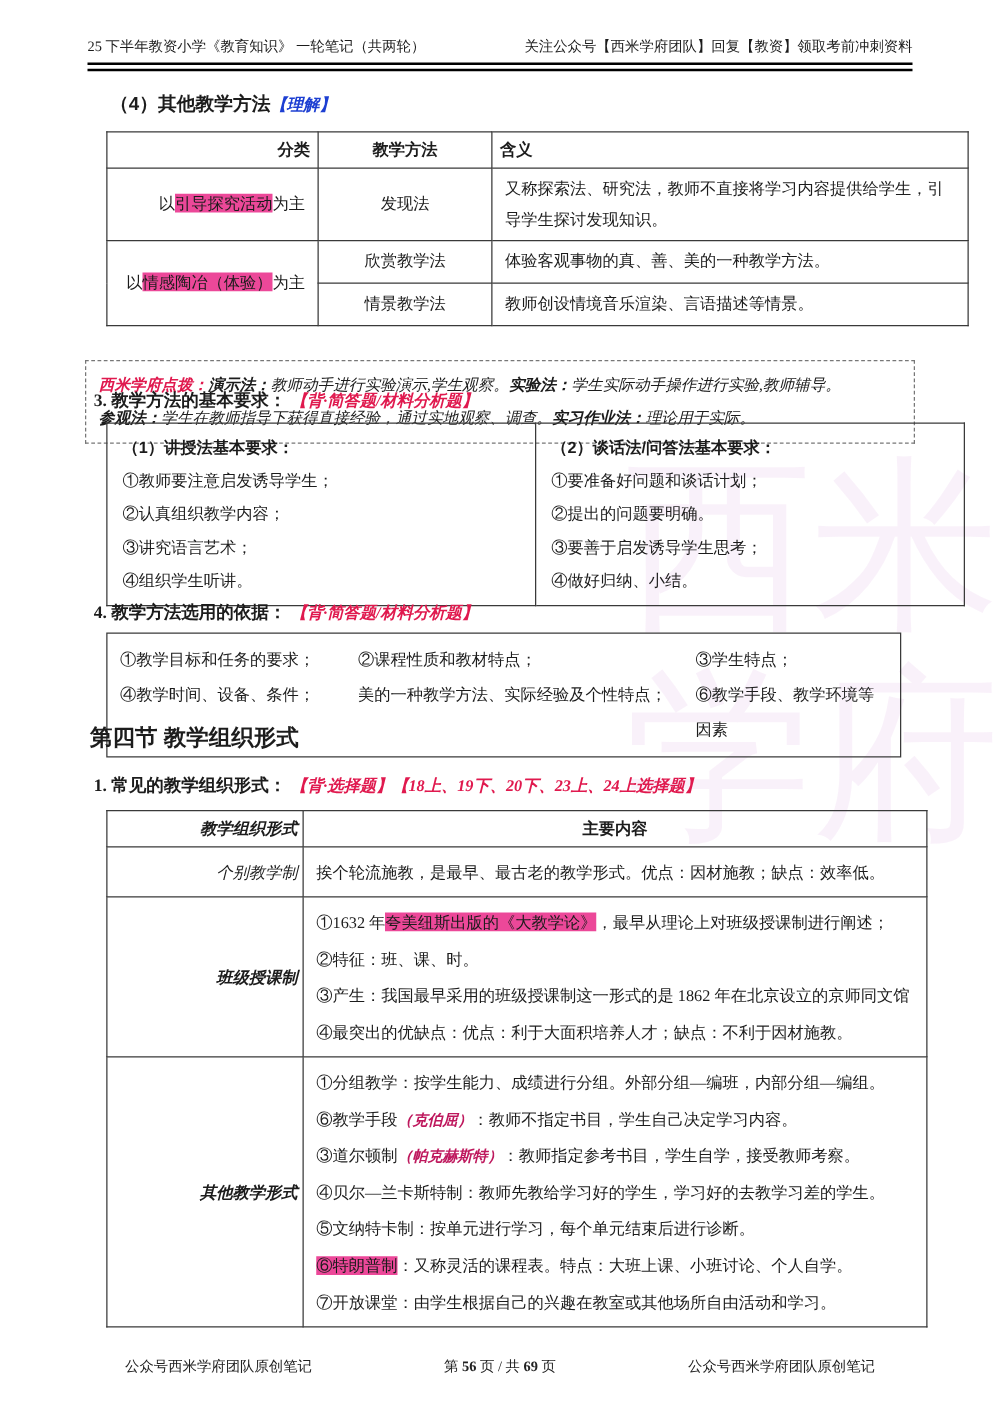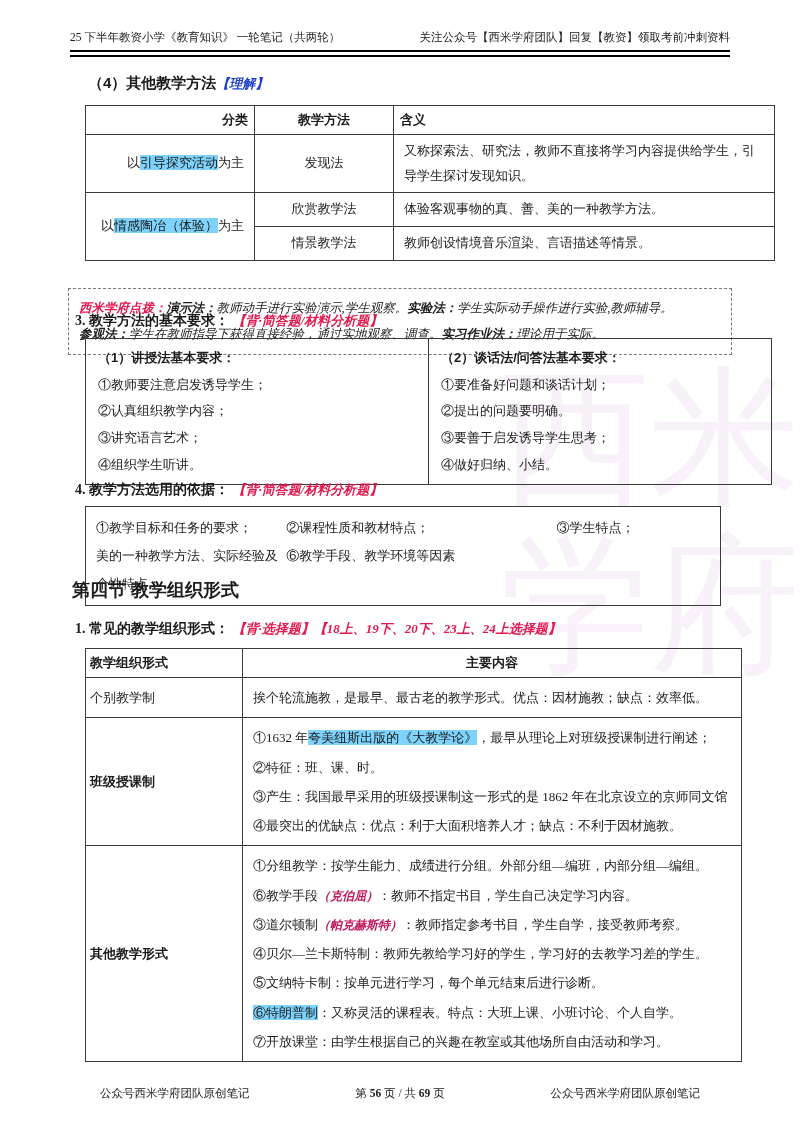--- a/index.html
+++ b/index.html
@@ -30,21 +30,21 @@
   .tag-red{color:#e0194e;font-style:italic;font-size:13px;font-weight:bold;}
   
   table{border-collapse:collapse;}
   td,th{border:1.2px solid #3a3a3a;font-size:13px;vertical-align:middle;}
   th{font-weight:bold;font-family:"Liberation Sans","DejaVu Sans",sans-serif;padding:5px 6px;}
   .t1{top:105px;left:85px;}
   .t1 td{padding:4px 10px;line-height:1.9;}
   .t1 .c-cat{width:148px;text-align:right;}
   .t1 .c-met{width:118px;text-align:center;}
   .t1 .c-mean{width:360px;text-align:left;}
-  .hl{background:#7dd3fc;}
+  .hl{background:#ec4899;}
   
   .tip{top:252px;left:68px;width:642px;border:1.5px dashed #777;padding:6px 10px;font-size:12.5px;font-style:italic;line-height:2.1;margin-top:36px;}
   .tip .lbl{color:#e0194e;font-weight:bold;}
   .tip b{font-weight:bold;}
   
   .numitem{font-size:14px;font-weight:bold;font-family:Liberation Serif, serif;}
   .i3{top:312px;left:75px;}
   .i4{top:481px;left:75px;}
   .i1{top:620px;left:75px;}
   
@@ -52,21 +52,21 @@
   .t2 td{width:318px;padding:6px 12px;line-height:2.05;vertical-align:top;}
   .t2 .ttl{font-weight:bold;font-family:"Liberation Sans","DejaVu Sans",sans-serif;}
   .t2 div{white-space:nowrap;}
   
   .t3{top:506px;left:85px;width:614px;border:1.2px solid #3a3a3a;padding:7px 10px;font-size:13px;line-height:2.15;
       display:grid;grid-template-columns:31% 44% 25%;}
   
   .sech{top:578px;left:72px;font-size:18px;font-weight:bold;font-family:"Liberation Sans","DejaVu Sans",sans-serif;}
   
   .t4{top:648px;left:85px;}
-  .t4 .c-name{width:148px;text-align:left;font-weight:bold;font-family:"Liberation Sans","DejaVu Sans",sans-serif;padding:4px;}
+  .t4 .c-name{width:148px;text-align:right;font-weight:bold;font-family:"Liberation Sans","DejaVu Sans",sans-serif;padding:4px;font-style:italic;}
   .t4 .c-name.plain{font-weight:normal;font-family:"Liberation Serif","DejaVu Serif",serif;}
   .t4 .c-body{width:478px;text-align:left;padding:5px 10px;}
   .t4 p{margin:0;line-height:2.25;}
   .blue{color:#be185d;font-weight:bold;font-style:italic;font-size:12px;}
   
   .ftr{top:1086px;left:100px;width:600px;display:flex;justify-content:space-between;font-size:11.5px;color:#222;}
   .ftr b{font-weight:bold;}
 </style>
 </head>
 <body>
@@ -149,20 +149,21 @@
   <div class="layer numitem i4">
     <span>4.</span>
     <span>教学方法选用的依据：</span>
     <span class="tag-red">【背·简答题/材料分析题】</span>
   </div>
 
   <div class="layer t3">
     <span>①教学目标和任务的要求；</span>
     <span>②课程性质和教材特点；</span>
     <span>③学生特点；</span>
+    <span>④教学时间、设备、条件；</span>
     <span>美的一种教学方法、实际经验及个性特点；</span>
     <span>⑥教学手段、教学环境等因素</span>
   </div>
 
   <div class="layer sech">第四节 教学组织形式</div>
 
   <div class="layer numitem i1">
     <span>1.</span>
     <span>常见的教学组织形式：</span>
     <span class="tag-red">【背·选择题】</span><span class="tag-red">【18上、19下、20下、23上、24上选择题】</span>

